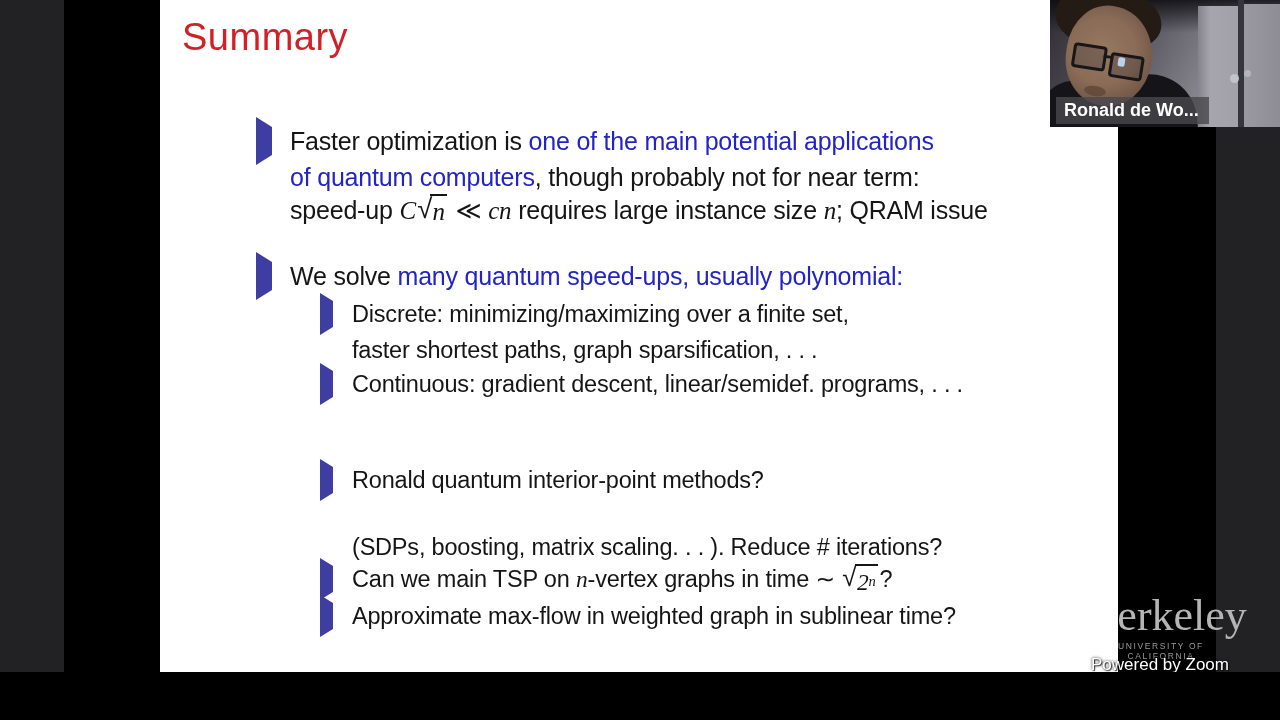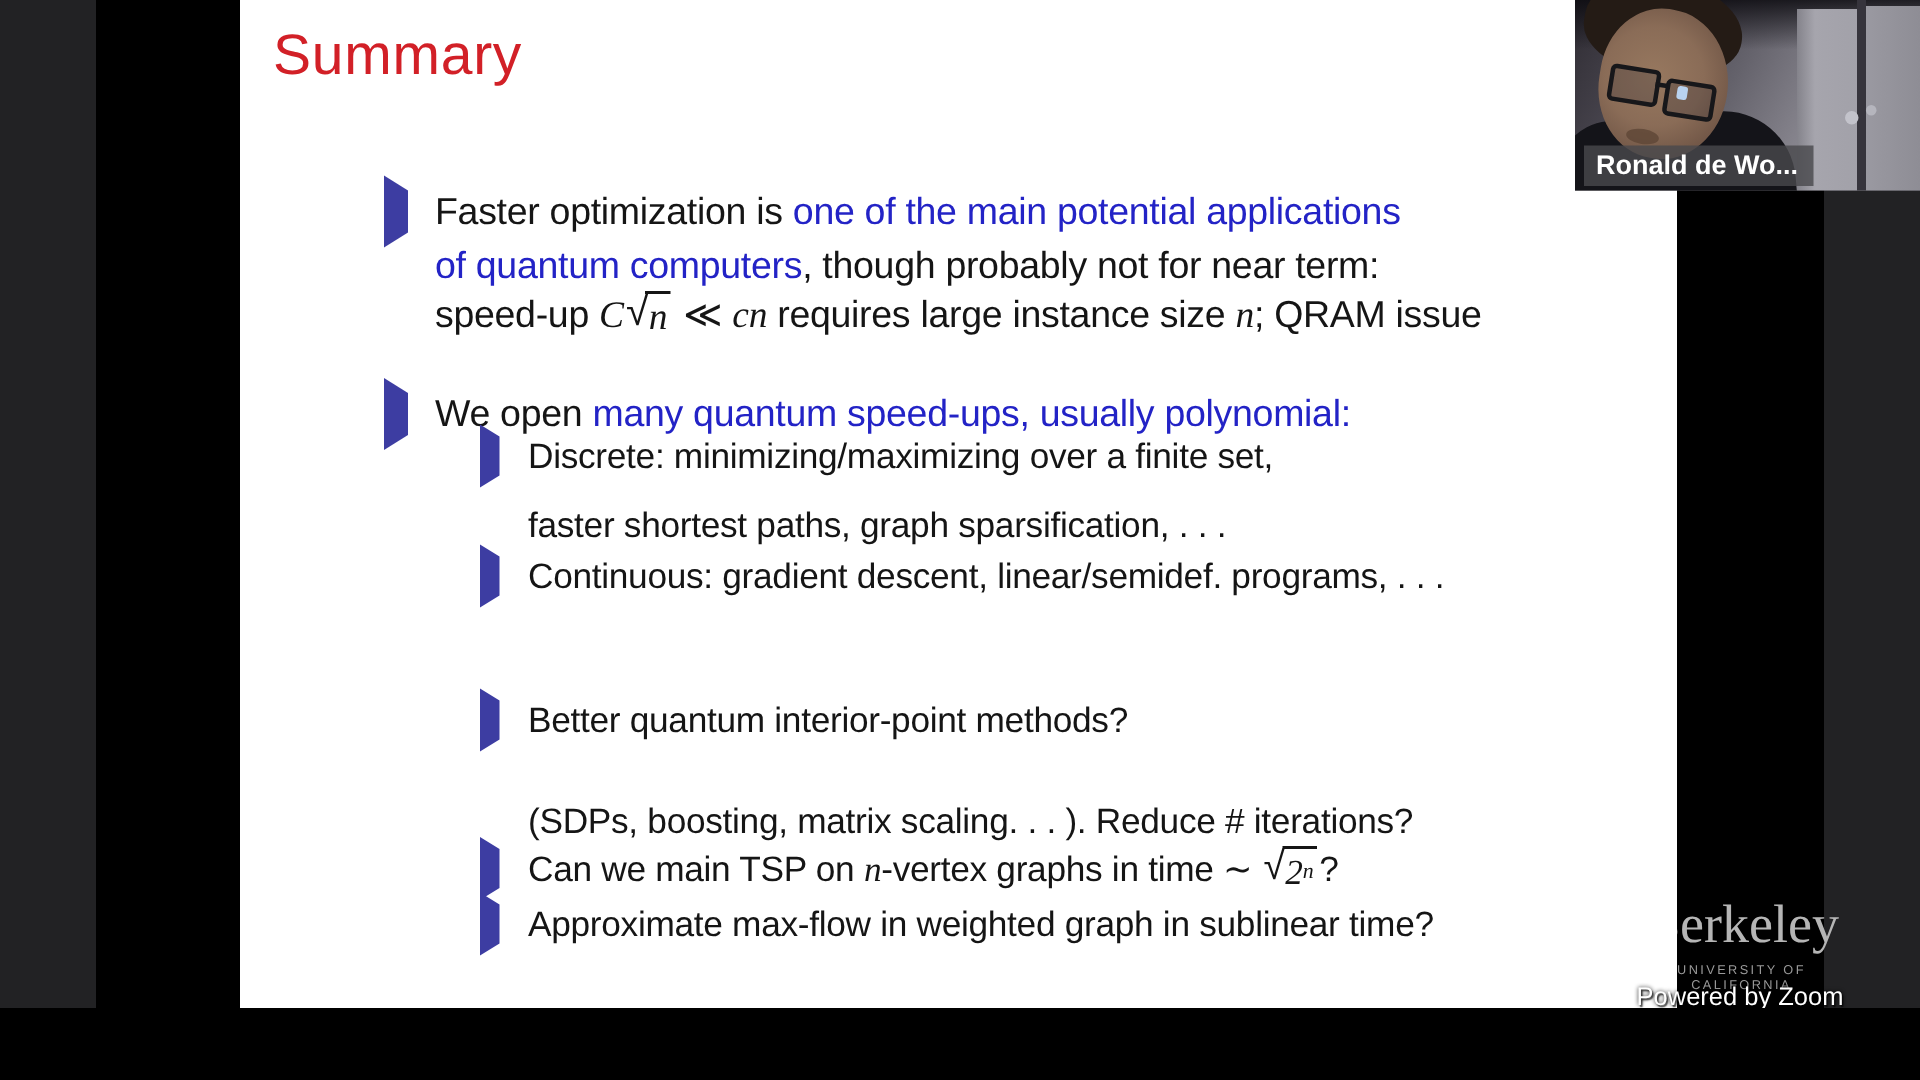--- a/index.html
+++ b/index.html
@@ -62,21 +62,21 @@
   .bridge{position:absolute;left:31px;top:10px;width:8px;height:3px;background:#17171a;}
   .glint{position:absolute;left:46px;top:10px;width:7px;height:9px;background:#b9d2ef;border-radius:2px;}
   .mouth{position:absolute;left:34px;top:86px;width:22px;height:10px;background:#5e4636;
          border-radius:50%;transform:rotate(9deg);opacity:.8;}
   #name-label{position:absolute;left:6px;bottom:3px;height:24px;background:rgba(72,72,76,.8);
           color:#fff;font-size:18px;font-weight:bold;padding:3px 10px 0 8px;}
 
   
   #uni-watermark{position:absolute;left:1088px;top:592px;width:146px;text-align:center;
           mix-blend-mode:lighten;color:var(--logo_gray);}
-  #uni-watermark .big{font-family:"Liberation Serif",serif;font-size:36px;line-height:48px;}
+  #uni-watermark .big{font-family:"Liberation Serif",serif;font-size:44px;line-height:48px;}
   #uni-watermark .small{font-size:8.5px;letter-spacing:1.6px;color:#9a9a9a;margin-top:1px;}
   #powered-by{position:absolute;left:1085px;top:655px;width:150px;text-align:center;
           color:#fff;font-size:17px;font-weight:normal;
           text-shadow:0 0 3px rgba(0,0,0,.9),1px 1px 1px rgba(0,0,0,.7);}
 </style>
 </head>
 <body>
 
 <div id="screen">
 
@@ -95,37 +95,37 @@
     </div>
     <div class="line l1c" style="top:194px">
       <span><span class="seg-k">speed-up </span><span class="seg-i">C</span><span class="sqrt">
             <span class="rad">√</span>
             <span class="radicand">n</span>
           </span><span class="seg-k"> ≪ </span><span class="seg-i">cn</span><span class="seg-k"> requires large instance size </span><span class="seg-i">n</span><span class="seg-k">; QRAM issue</span></span>
     </div>
 
     <div class="line l1" style="top:260px">
       <span class="mk"><span class="tri"></span></span>
-      <span><span class="seg-k">We open </span><span class="seg-b">many quantum speed-ups, usually polynomial:</span></span>
+      <span><span class="seg-k">We solve </span><span class="seg-b">many quantum speed-ups, usually polynomial:</span></span>
     </div>
-    <div class="line l2" style="top:289px">
+    <div class="line l2" style="top:299px">
       <span class="mk2"><span class="tri small"></span></span>
       <span><span class="seg-k">Discrete: minimizing/maximizing over a finite set,</span></span>
     </div>
     <div class="line l2c" style="top:335px">
       <span><span class="seg-k">faster shortest paths, graph sparsification, . . .</span></span>
     </div>
     <div class="line l2" style="top:369px">
       <span class="mk2"><span class="tri small"></span></span>
       <span><span class="seg-k">Continuous: gradient descent, linear/semidef. programs, . . .</span></span>
     </div>
 
     <div class="line l2" style="top:465px">
       <span class="mk2"><span class="tri small"></span></span>
-      <span><span class="seg-k">Better quantum interior-point methods?</span></span>
+      <span><span class="seg-k">Ronald quantum interior-point methods?</span></span>
     </div>
     <div class="line l2c" style="top:532px">
       <span><span class="seg-k">(SDPs, boosting, matrix scaling. . . ). Reduce # iterations?</span></span>
     </div>
     <div class="line l2" style="top:564px">
       <span class="mk2"><span class="tri small"></span></span>
       <span><span class="seg-k">Can we main TSP on </span><span class="seg-i">n</span><span class="seg-k">-vertex graphs in time ∼ </span><span class="sqrt">
             <span class="rad">√</span>
             <span class="radicand">2<sup class="supn">n</sup></span>
           </span><span class="seg-k">?</span></span>

